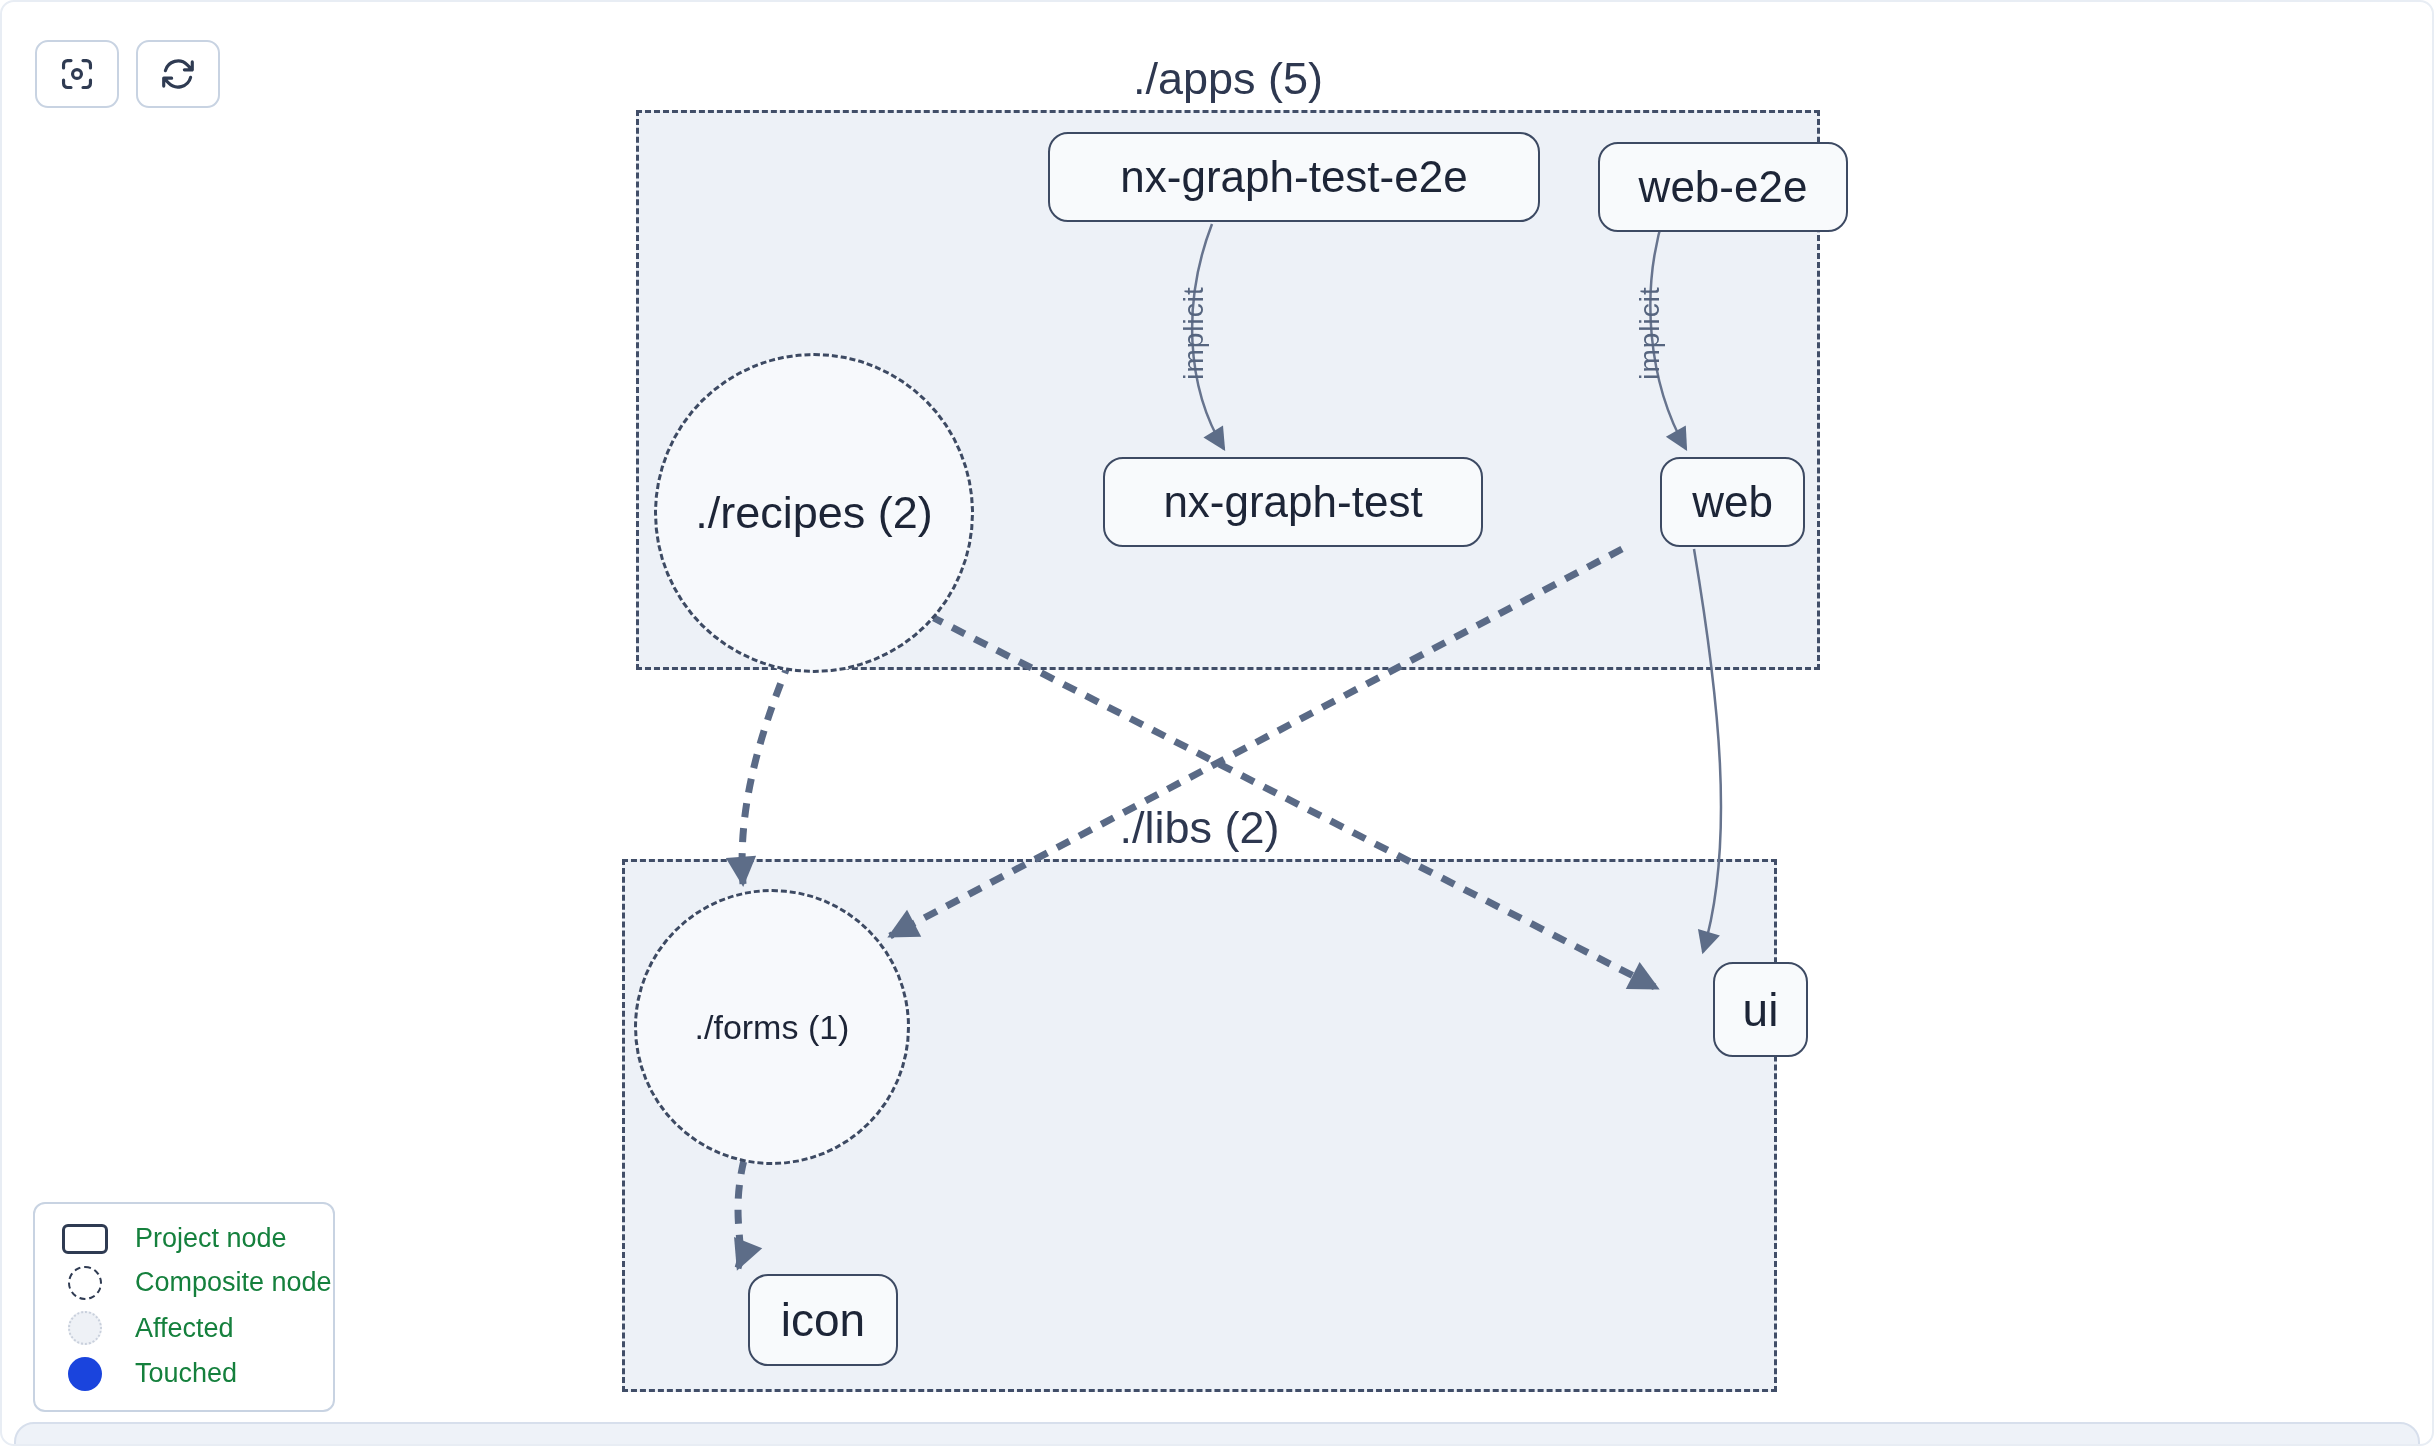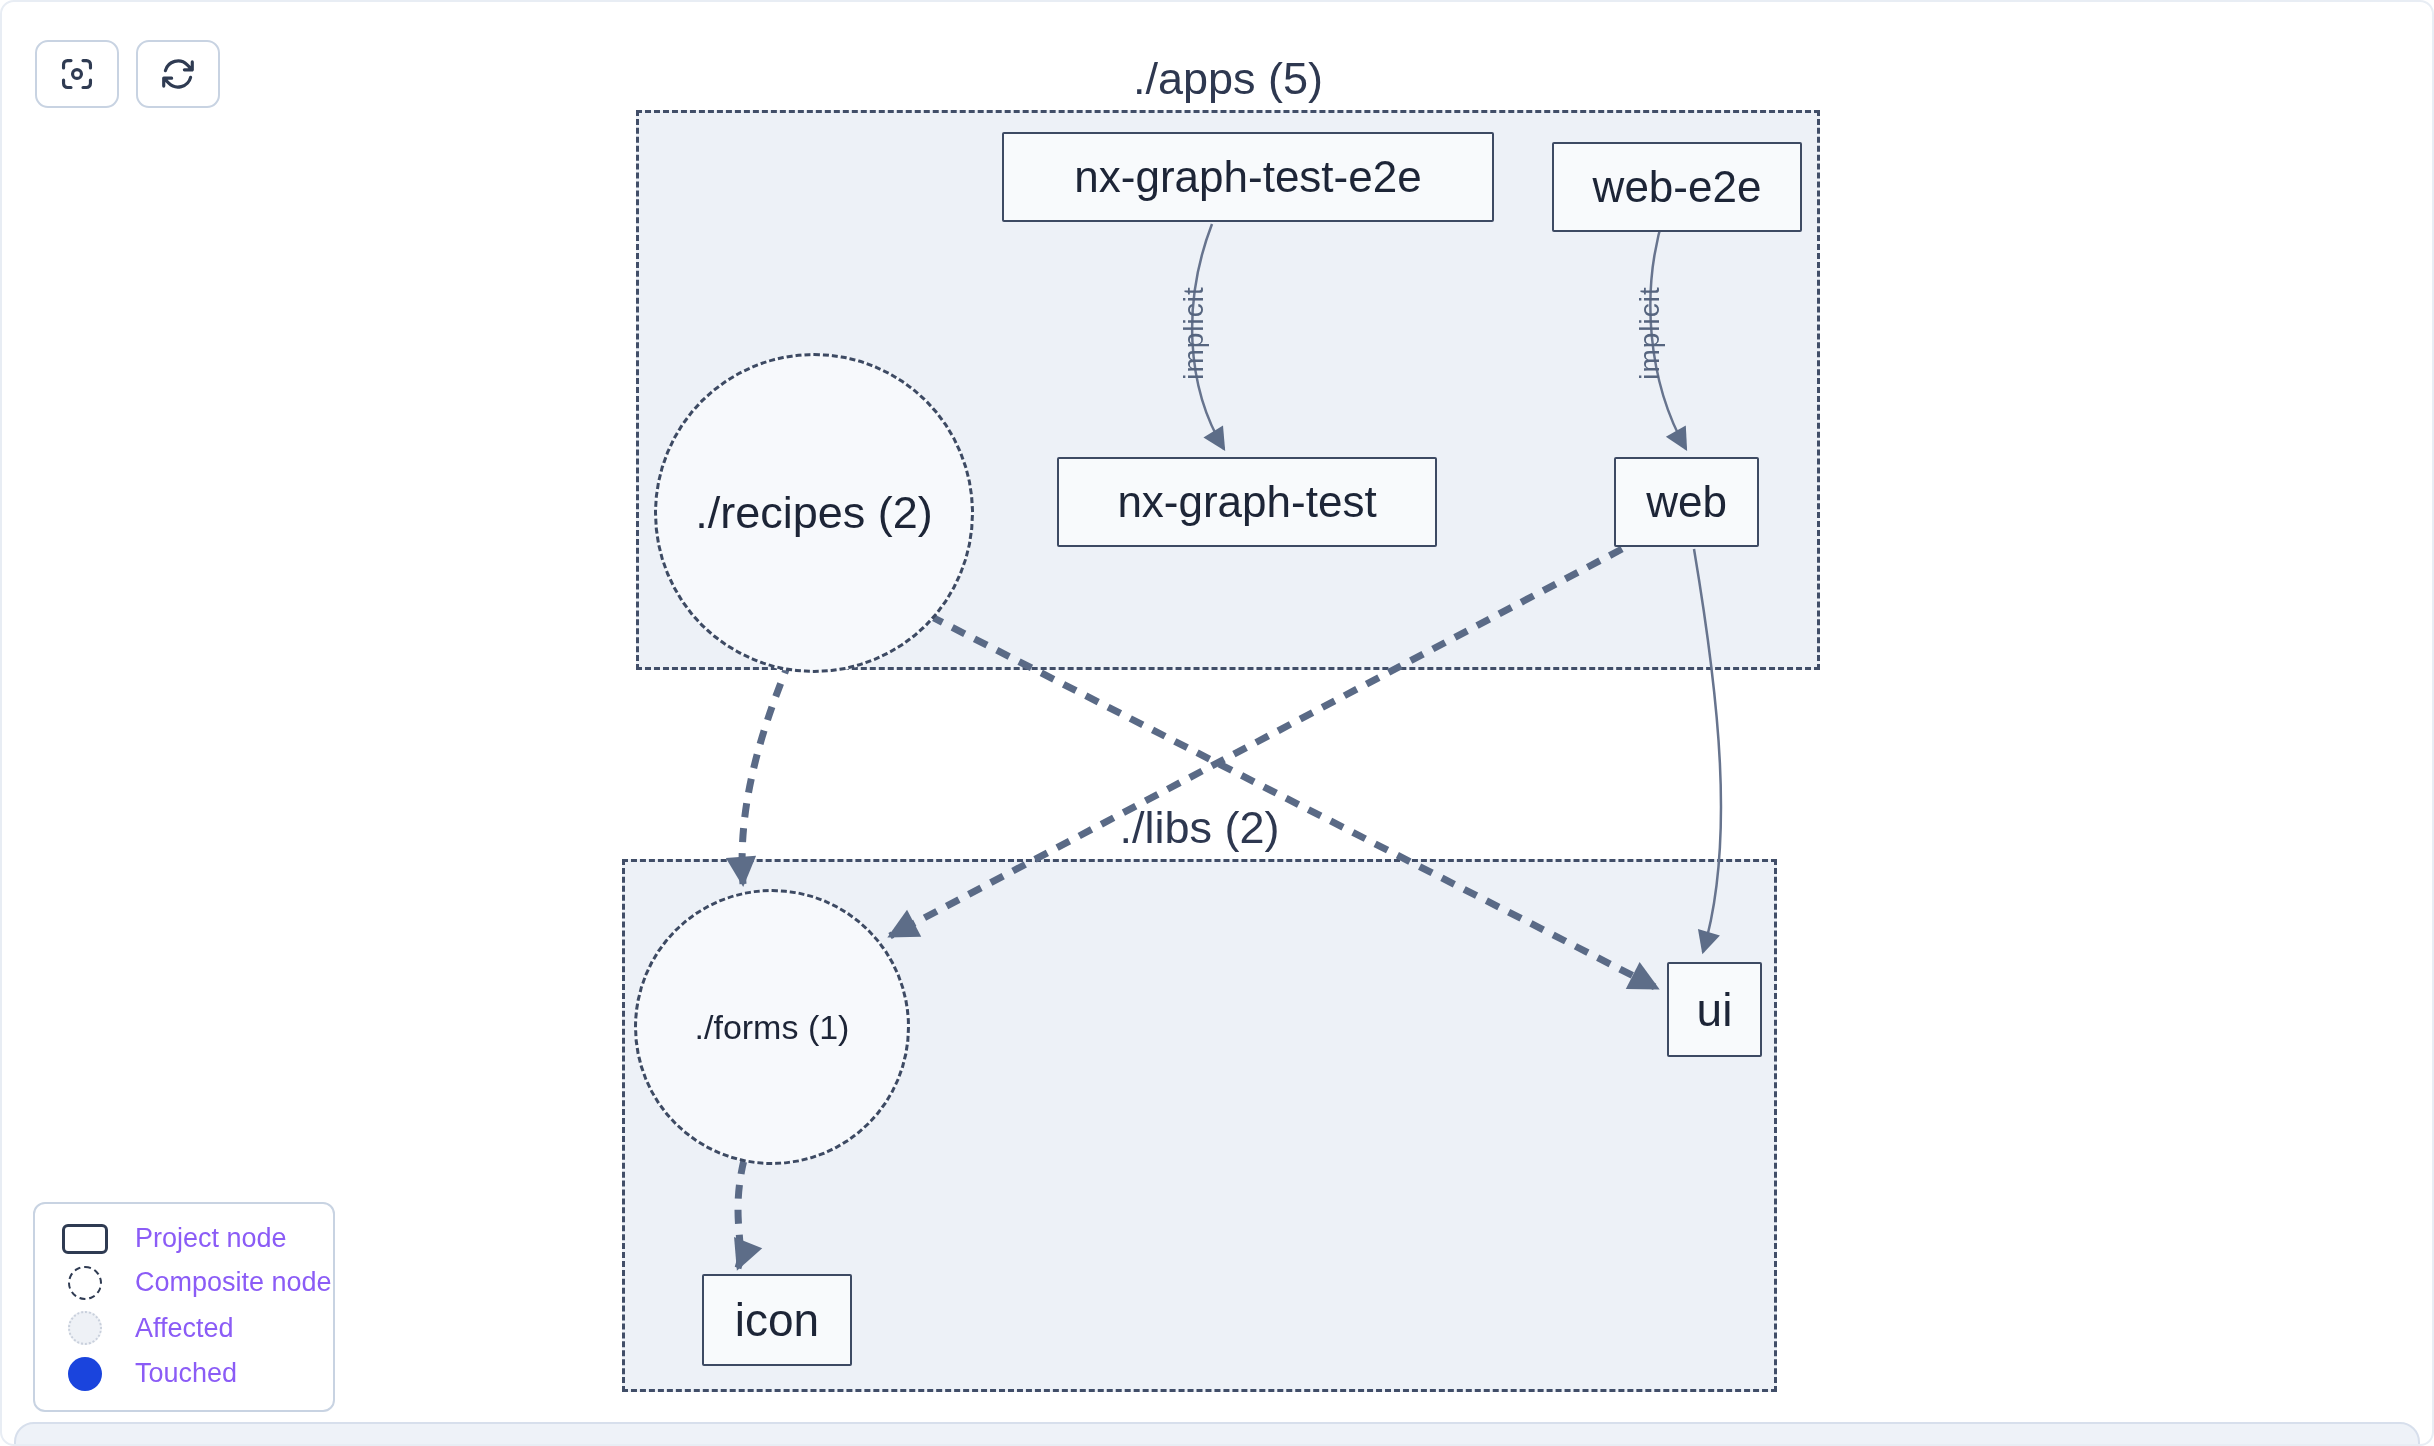--- a/index.html
+++ b/index.html
@@ -10,22 +10,22 @@
   }
   
   .group{position:absolute;background:#edf1f7;border:3px dashed #414e68;box-sizing:border-box;z-index:1;}
   .group-label{
     position:absolute;top:-60px;left:0;width:100%;text-align:center;
     font-size:45px;color:#2e3850;white-space:nowrap;
   }
   
   .pnode{
     position:absolute;display:flex;align-items:center;justify-content:center;
-    background:#f8fafc;border:2.5px solid #3d4a63;border-radius:2px;
-    font-size:44px;color:#1d2537;z-index:3;box-sizing:border-box;white-space:nowrap;
+    background:#f8fafc;border:2.5px solid #3d4a63;border-radius:20px;
+    font-size:44px;color:#1d2537;z-index:3;box-sizing:border-box;white-space:nowrap;margin-left:46px;
   }
   .composite{
     position:absolute;display:flex;align-items:center;justify-content:center;
     background:#f7f9fc;border:3px dashed #3d4a63;border-radius:50%;
     font-size:45px;color:#1d2537;z-index:3;box-sizing:border-box;white-space:nowrap;
   }
   
   .edges{position:absolute;left:0;top:0;z-index:2;pointer-events:none;}
   .edge-label{
     position:absolute;z-index:2;width:200px;text-align:center;
@@ -40,21 +40,21 @@
   }
   .tool-btn svg{width:38px;height:38px;stroke:#2f3b52;fill:none;stroke-width:2;stroke-linecap:round;stroke-linejoin:round;}
   
   .legend{
     position:absolute;left:31px;top:1200px;width:302px;height:210px;z-index:6;
     background:#ffffff;border:2px solid #c8d3e2;border-radius:12px;box-sizing:border-box;
     display:flex;flex-direction:column;justify-content:space-evenly;padding:8px 0;
   }
   .legend-row{display:flex;align-items:center;}
   .legend-swatch-cell{width:100px;display:flex;align-items:center;justify-content:center;}
-  .legend-text{font-size:27px;color:#8b5cf6;}
+  .legend-text{font-size:27px;color:#15803d;}
   .sw-project{width:46px;height:30px;border:3px solid #2f3b52;border-radius:6px;background:#ffffff;box-sizing:border-box;}
   .sw-composite{width:34px;height:34px;border:2.5px dashed #2f3b52;border-radius:50%;box-sizing:border-box;}
   .sw-affected{width:34px;height:34px;border:2px dotted #c9d0dc;border-radius:50%;background:#eef1f6;box-sizing:border-box;}
   .sw-touched{width:34px;height:34px;border-radius:50%;background:#1a44dd;}
   
   .bottom-bar{
     position:absolute;left:12px;right:12px;bottom:-12px;height:34px;z-index:5;
     background:#eef2f8;border:2px solid #d7dfec;border-radius:20px 20px 0 0;box-sizing:border-box;
   }
 </style>

